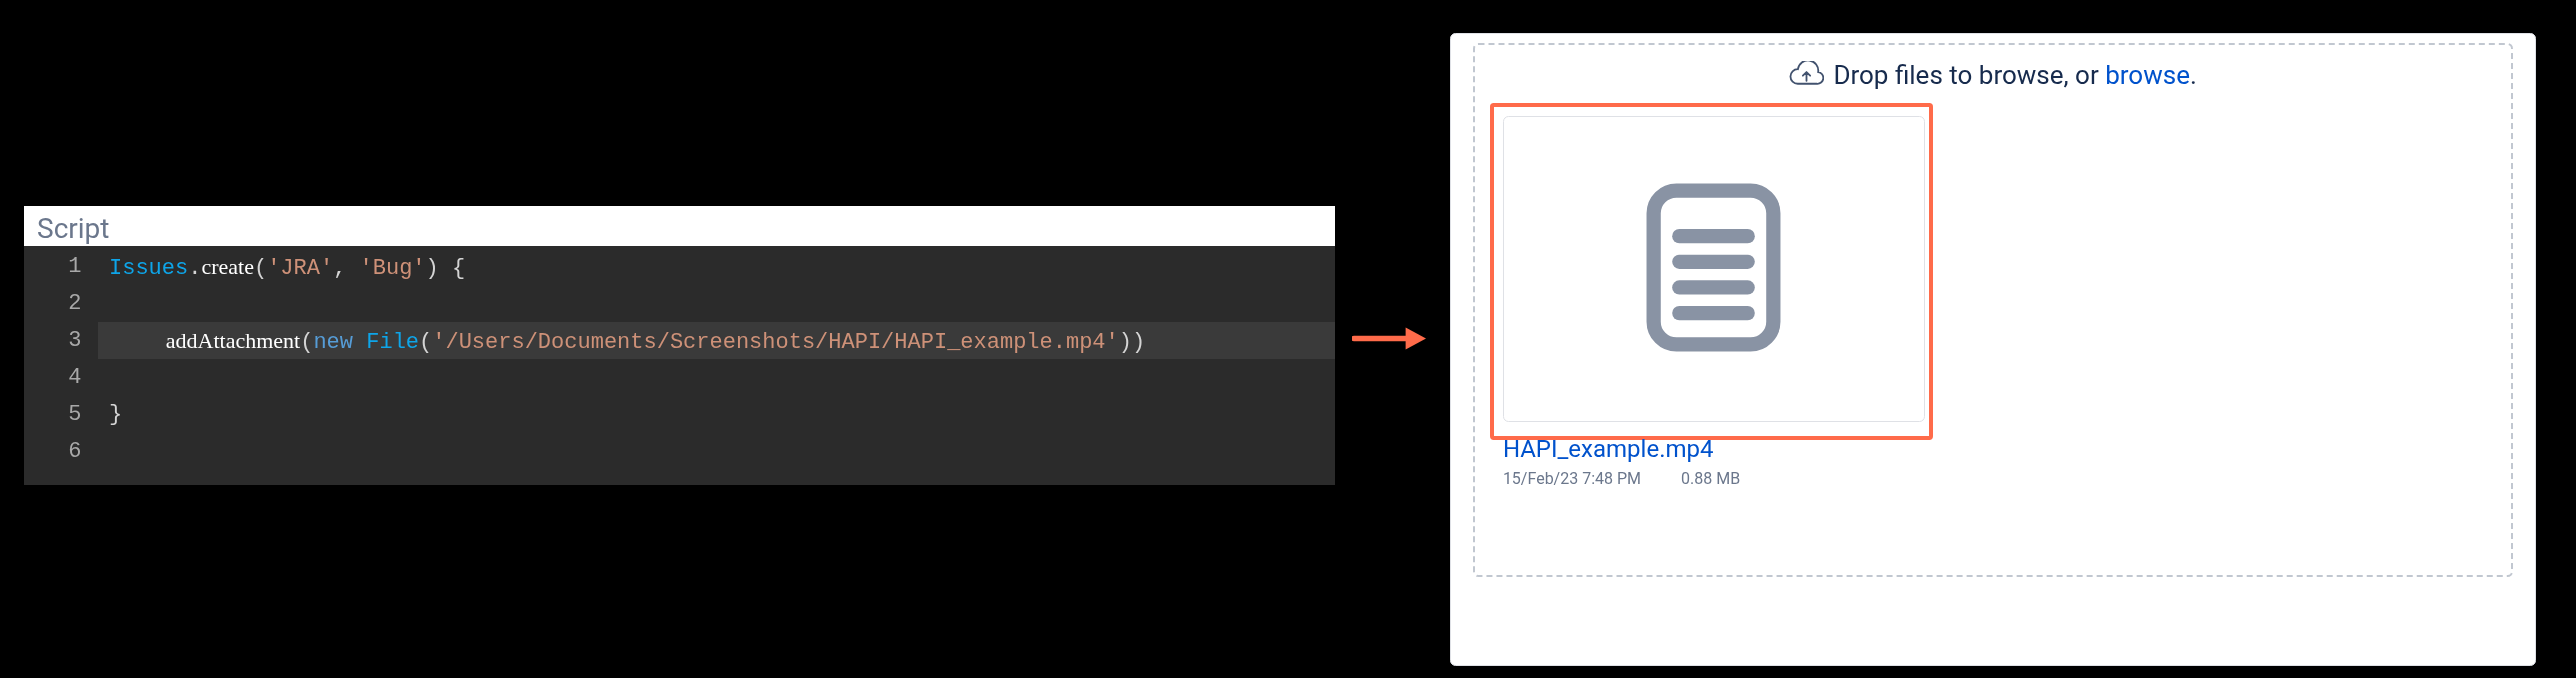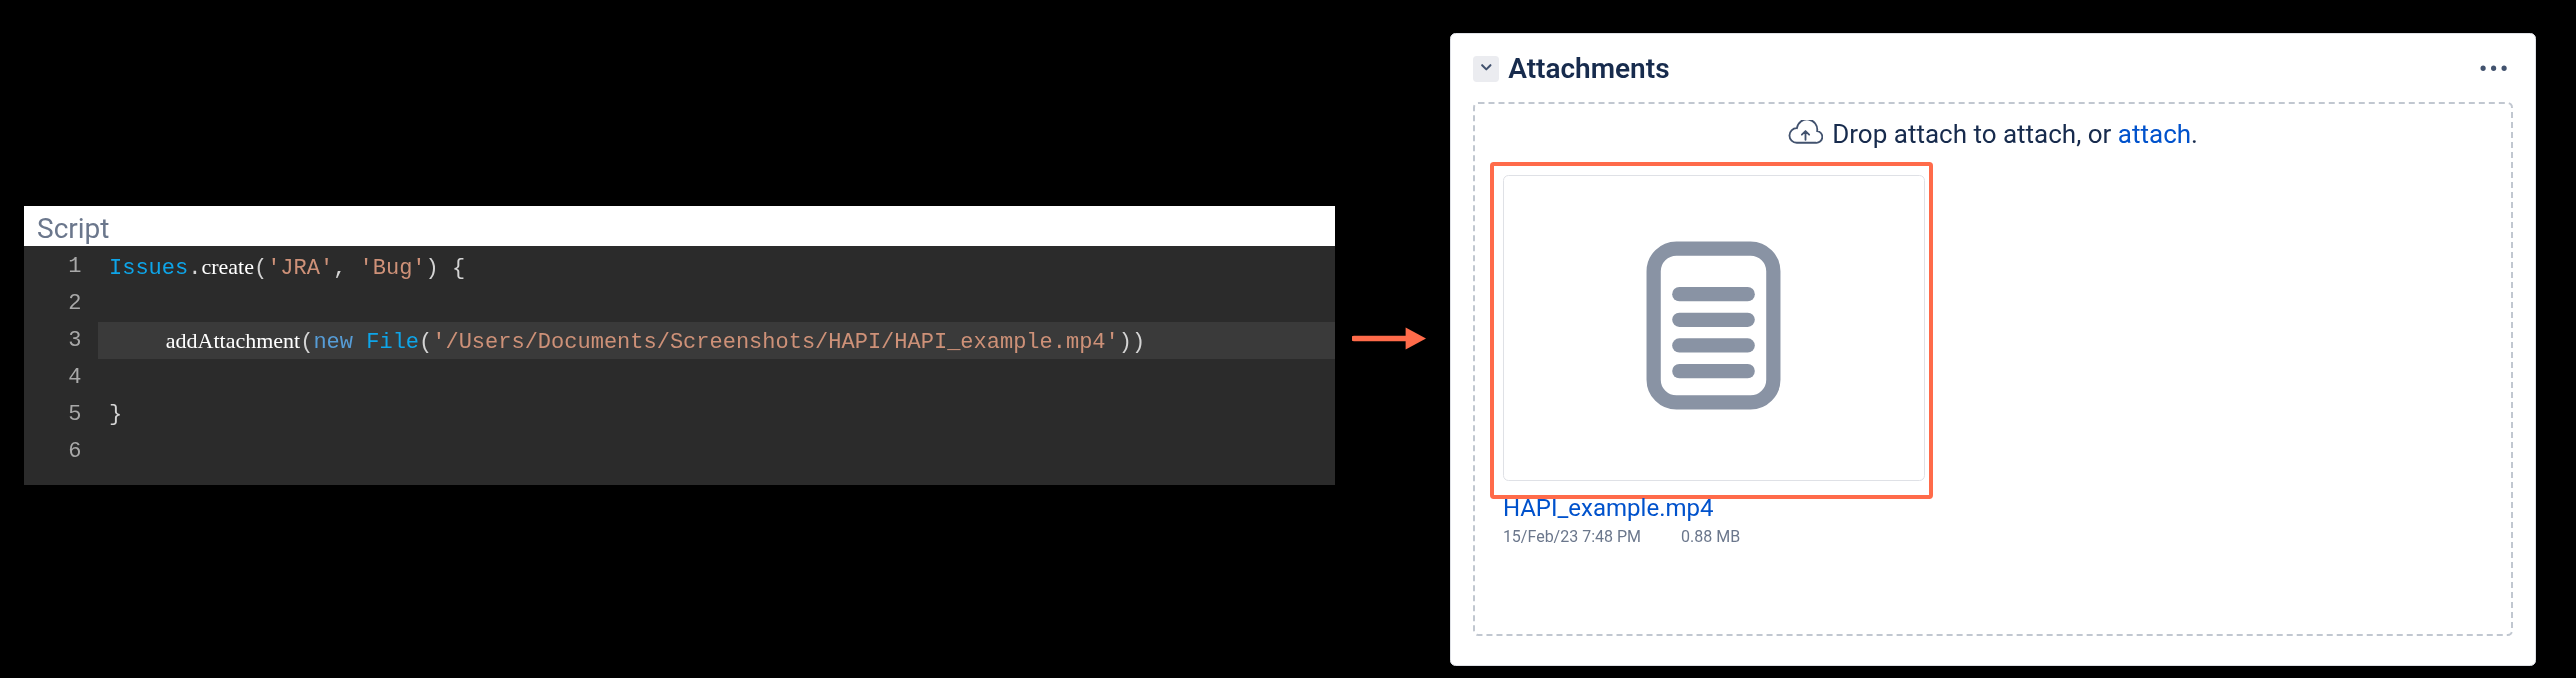--- a/index.html
+++ b/index.html
@@ -217,44 +217,31 @@
   </div>
 
   <div class="arrow">
     <svg width="74" height="37" viewBox="0 0 80 40">
       <line x1="2" y1="20" x2="60" y2="20" stroke="#ff6b4a" stroke-width="6" stroke-linecap="round"></line>
       <polygon points="58,8 80,20 58,32" fill="#ff6b4a"></polygon>
     </svg>
   </div>
 
   <div class="att-card">
-    <div class="att-header">
-      <div class="chev-btn">
-        <span>
-          <svg width="16.6" height="16.6" viewBox="0 0 24 24" fill="none">
-            <path d="M6 9l6 6 6-6" stroke="#42526e" stroke-width="3" stroke-linecap="round" stroke-linejoin="round"></path>
-          </svg>
-        </span>
-      </div>
-      <div class="title">Attachments</div>
-      <div class="more">
-        <span>•••</span>
-      </div>
-    </div>
 
     <div class="dropzone">
       <div class="drop-hint">
         <span class="cloud-icon">
           <svg width="35" height="28" viewBox="0 0 48 36" fill="none">
             <path d="M38 30H12a10 10 0 0 1 0-20 1 1 0 0 1 .2 0A14 14 0 0 1 40 14a8 8 0 0 1-2 16Z" stroke="#42526e" stroke-width="2.5" fill="none"></path>
             <path d="M24 26V14m0 0-5 5m5-5 5 5" stroke="#42526e" stroke-width="2.5" stroke-linecap="round" stroke-linejoin="round" fill="none"></path>
           </svg>
         </span>
         <span>
-          <span>Drop attach to attach, or </span><span class="link">attach</span><span>.</span>
+          <span>Drop files to browse, or </span><span class="link">browse</span><span>.</span>
         </span>
       </div>
 
       <div class="thumb-hl">
         <div class="thumb-card">
           <span>
             <svg class="doc-glyph" viewBox="0 0 100 120">
               <rect x="8" y="6" width="84" height="108" rx="16" ry="16" fill="none" stroke="#8993a4" stroke-width="10"></rect>
               <line x1="26" y1="38" x2="74" y2="38" stroke="#8993a4" stroke-width="10" stroke-linecap="round"></line>
               <line x1="26" y1="56" x2="74" y2="56" stroke="#8993a4" stroke-width="10" stroke-linecap="round"></line>

